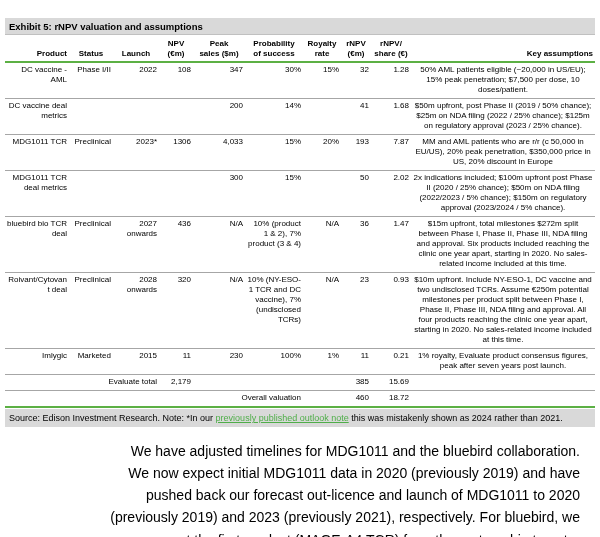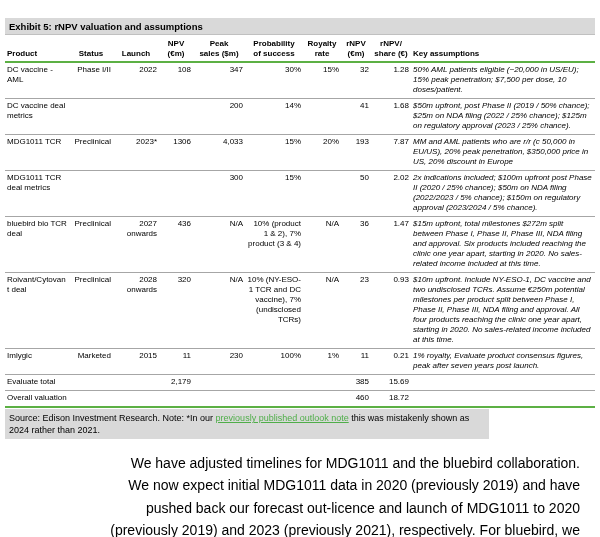--- a/index.html
+++ b/index.html
@@ -16,30 +16,30 @@
   }
   table.exhibit {
     width:590px; border-collapse:collapse; table-layout:fixed;
     font-size:8px; line-height:1.25; margin-top:3px;
   }
   th {
     font-weight:bold; text-align:center; vertical-align:bottom;
     padding:1px 2px 2px 2px; border-bottom:2px solid var(--accent);
   }
   th .hl { display:block; }
-  th.left, td.left { text-align:left; }
+  th.left, td.left { text-align:right; }
   td {
     vertical-align:top; text-align:right; padding:2px 2px 3px 2px;
     border-bottom:1px solid var(--rowline); word-wrap:break-word;
   }
-  td.key { text-align:left;font-style:italic; }
+  td.key { text-align:center; }
   tr.summary td { border-bottom:1px solid var(--rowline); }
   tr.overall td { border-bottom:2px solid var(--accent); font-weight:normal; }
   .source-bar {
-    background:var(--graybar); width:484px; font-size:9px; line-height:1.35;
+    background:var(--graybar); width:590px; font-size:9px; line-height:1.35;
     padding:3px 4px; margin-top:1px;
   }
   .source-bar a { color:var(--link); text-decoration:underline; cursor:pointer; }
   .body-paragraph {
     margin:13px 0 0 105px; width:470px; font-size:14px; line-height:1.58;
     color:#000; text-align:right;
   }
 </style>
 </head>
 <body>

